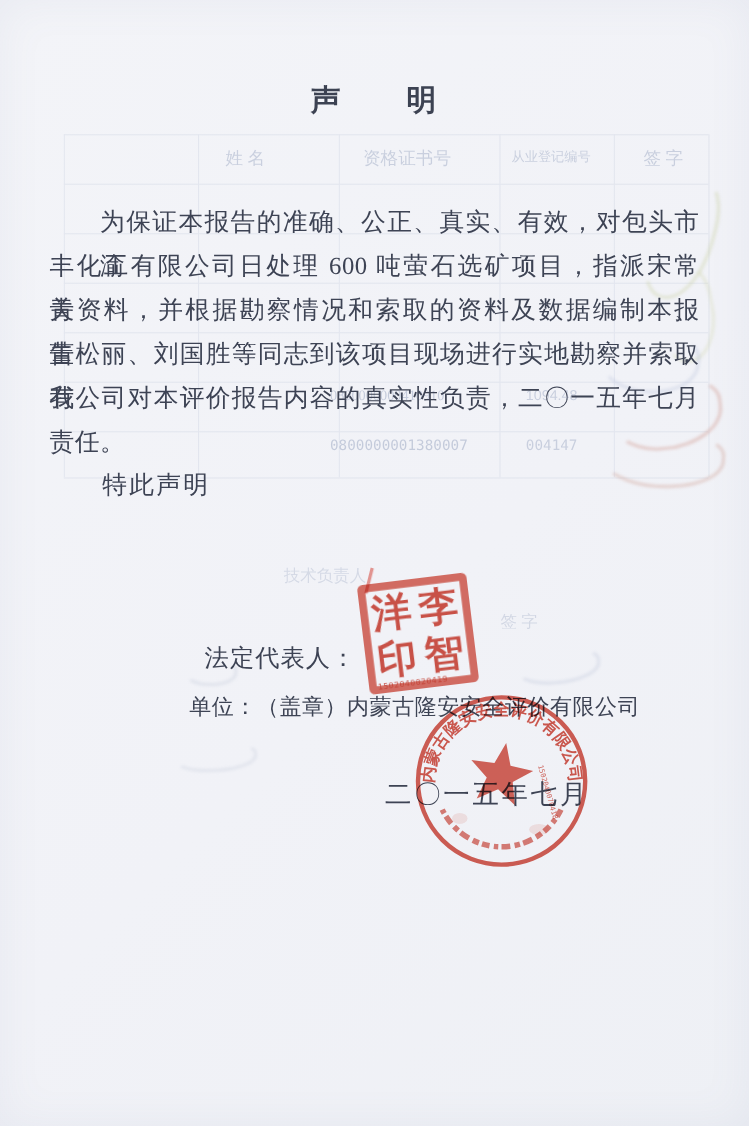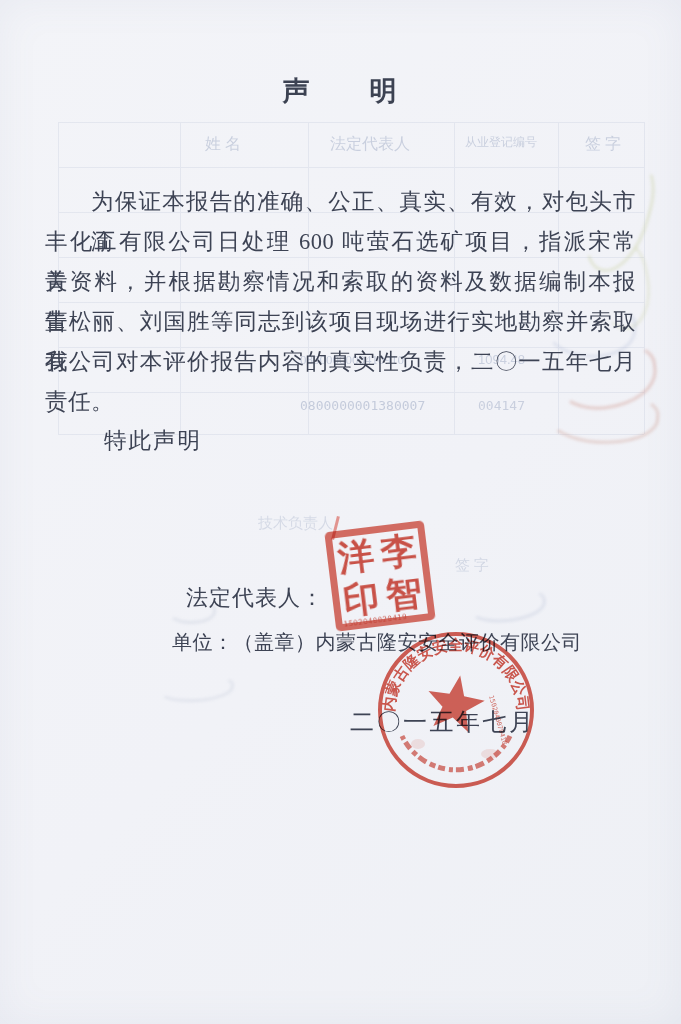--- a/index.html
+++ b/index.html
@@ -29,21 +29,21 @@
   .doc-title{
     position:absolute;left:0;top:73px;width:100%;text-align:center;
     font-size:27px;font-weight:bold;color:#3c4252;letter-spacing:2px;
   }
   .para{position:absolute;left:45px;top:182px;width:591px;color:#3d4354;}
   .bodyline{height:40px;line-height:40px;font-size:22.5px;letter-spacing:.5px;}
   .fill{text-align:justify;text-align-last:justify;}
   .indent{padding-left:46px;}
   .closing{
     position:absolute;left:93px;top:421px;font-size:22.5px;color:#3d4354;
-    letter-spacing:2px;line-height:40px;margin-left:11px;
+    letter-spacing:2px;line-height:40px;
   }
   .legal-rep{position:absolute;left:186px;top:583px;font-size:22px;color:#3d4354;letter-spacing:1px;}
   .unit-line{position:absolute;left:172px;top:629px;font-size:20px;color:#3d4354;letter-spacing:.5px;}
   .date-line{position:absolute;left:350px;top:706px;font-size:24px;color:#3d4354;letter-spacing:2.5px;}
   
   .personal-seal{
     position:absolute;left:330px;top:526px;width:86px;height:86px;
     border:7px solid rgba(211,73,58,.78);border-radius:5px;
     transform:rotate(-7deg);mix-blend-mode:multiply;filter:blur(.35px);
     display:grid;grid-template-columns:1fr 1fr;grid-template-rows:1fr 1fr;
@@ -75,21 +75,21 @@
         <div class="h" style="top:312px"></div>
       <div class="v" style="left:0"></div>
         <div class="v" style="left:122px"></div>
       <div class="v" style="left:250px"></div>
         <div class="v" style="left:396px"></div>
       <div class="v" style="left:500px"></div>
         <div class="v" style="left:586px"></div>
     </div>
 
     <div class="bleed-text" style="left:205px;top:134px;font-size:16px;opacity:.4">姓  名</div>
-    <div class="bleed-text" style="left:330px;top:134px;font-size:16px;opacity:.4">法定代表人</div>
+    <div class="bleed-text" style="left:330px;top:134px;font-size:16px;opacity:.4">资格证书号</div>
     <div class="bleed-text" style="left:465px;top:134px;font-size:12px;opacity:.4">从业登记编号</div>
     <div class="bleed-text" style="left:585px;top:134px;font-size:16px;opacity:.4">签  字</div>
 
     <div class="bleed-text" style="left:300px;top:352px;font-size:13px;opacity:.45;font-family:Liberation Serif, serif">0800000000410910</div>
     <div class="bleed-text" style="left:478px;top:352px;font-size:13px;opacity:.4;font-family:Liberation Sans, sans-serif">1094.48</div>
     <div class="bleed-text" style="left:300px;top:398px;font-size:13px;opacity:.45;font-family:'DejaVu Sans Mono',monospace">0800000001380007</div>
     <div class="bleed-text" style="left:478px;top:398px;font-size:13px;opacity:.4;font-family:'DejaVu Sans Mono',monospace">004147</div>
 
     <div class="bleed-text" style="left:258px;top:514px;font-size:15px;opacity:.28">技术负责人</div>
     <div class="bleed-text" style="left:455px;top:556px;font-size:15px;opacity:.3">签 字</div>

